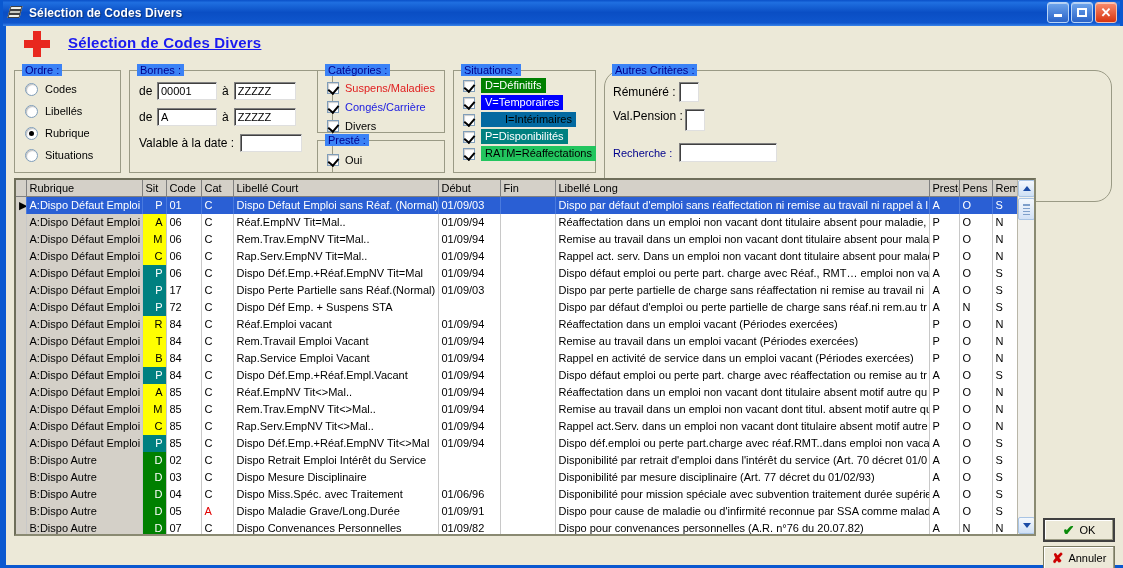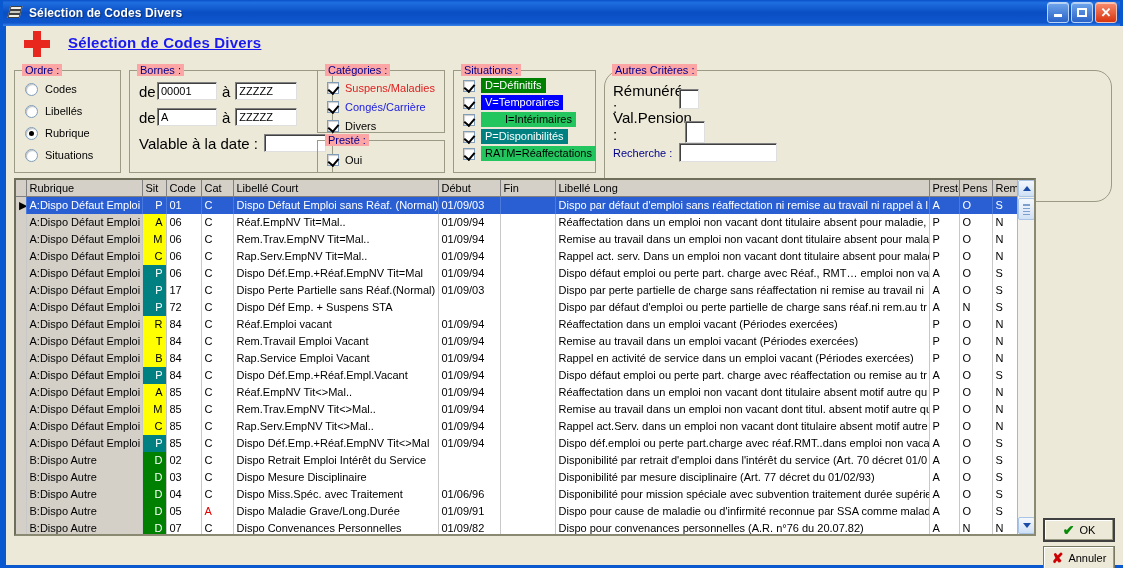--- a/index.html
+++ b/index.html
@@ -73,21 +73,21 @@
 
   
   .gb{
     position:absolute;
     border:1px solid #9a9a85;
     box-sizing:border-box;
     background:transparent;
   }
   .gb > .gb-title{
     position:absolute;top:-7px;left:7px;
-    background:#fca5a5;padding:0 3px;
+    background:#3b82f6;padding:0 3px;
     color:#00008b;font-size:11px;white-space:nowrap;
   }
   .radio-row{display:flex;align-items:center;margin:0 0 0 10px;height:22px;}
   .radio{
     width:11px;height:11px;border-radius:50%;
     background:#fff;border:1px solid #7f9db9;
     box-shadow:inset 1px 1px 1px rgba(0,0,0,.25);
     margin-right:7px;position:relative;flex:0 0 auto;
   }
   .radio.on::after{
@@ -107,21 +107,21 @@
   }
   .chk-row{display:flex;align-items:center;height:19px;margin-left:9px;}
 
   .field{
     background:#fff;border:1px solid #808080;border-right-color:#dfdfdf;border-bottom-color:#dfdfdf;
     box-shadow:inset 1px 1px 0 #404040;
     box-sizing:border-box;
     font-family:"Liberation Sans",sans-serif;font-size:11px;
     padding:1px 3px;color:#000;display:flex;align-items:center;
   }
-  .lbl{color:#000;font-size:15px;}
+  .lbl{color:#000;font-size:12px;}
   .lbl-blue{color:#00008b;font-size:11px;}
 
   .sit-chip{
     padding:0 4px;font-size:11px;line-height:15px;white-space:nowrap;
   }
 
   
   .grid{
     position:absolute;left:8px;top:152px;width:1022px;height:358px;
     background:#fff;
@@ -314,40 +314,40 @@
         <div class="chk-row" style="height:17px;">
           <div class="cb on"></div>
           <span class="sit-chip" style="background:#008000;color:#fff;">D=Définitifs</span>
         </div>
         <div class="chk-row" style="height:17px;">
           <div class="cb on"></div>
           <span class="sit-chip" style="background:#0000ff;color:#fff;">V=Temporaires</span>
         </div>
         <div class="chk-row" style="height:17px;">
           <div class="cb on"></div>
-          <span class="sit-chip" style="background:#22c55e;color:#000;padding-left:24px;">I=Intérimaires</span>
+          <span class="sit-chip" style="background:#0369a1;color:#000;padding-left:24px;">I=Intérimaires</span>
         </div>
         <div class="chk-row" style="height:17px;">
           <div class="cb on"></div>
           <span class="sit-chip" style="background:#008080;color:#fff;">P=Disponibilités</span>
         </div>
         <div class="chk-row" style="height:17px;">
           <div class="cb on"></div>
           <span class="sit-chip" style="background:#22c55e;color:#000;">RATM=Réaffectations</span>
         </div>
       </div>
     </div>
 
     <div class="gb" style="left:598px;top:44px;width:508px;height:132px;border-radius:17px;">
       <div class="gb-title">Autres Critères :</div>
       <div style="position:absolute;left:8px;top:11px;display:flex;align-items:center;">
         <span class="lbl" style="width:66px;">Rémunéré :</span>
         <div class="field" style="width:20px;height:20px;"></div>
       </div>
-      <div style="position:absolute;left:8px;top:38px;display:flex;align-items:flex-end;">
+      <div style="position:absolute;left:8px;top:38px;display:flex;align-items:flex-start;">
         <span class="lbl" style="width:72px;">Val.Pension :</span>
         <div class="field" style="width:20px;height:22px;"></div>
       </div>
       <div style="position:absolute;left:8px;top:72px;display:flex;align-items:center;">
         <span class="lbl-blue" style="width:66px;">Recherche :</span>
         <div class="field" style="width:98px;height:19px;"></div>
       </div>
     </div>
 
     <div class="grid">

